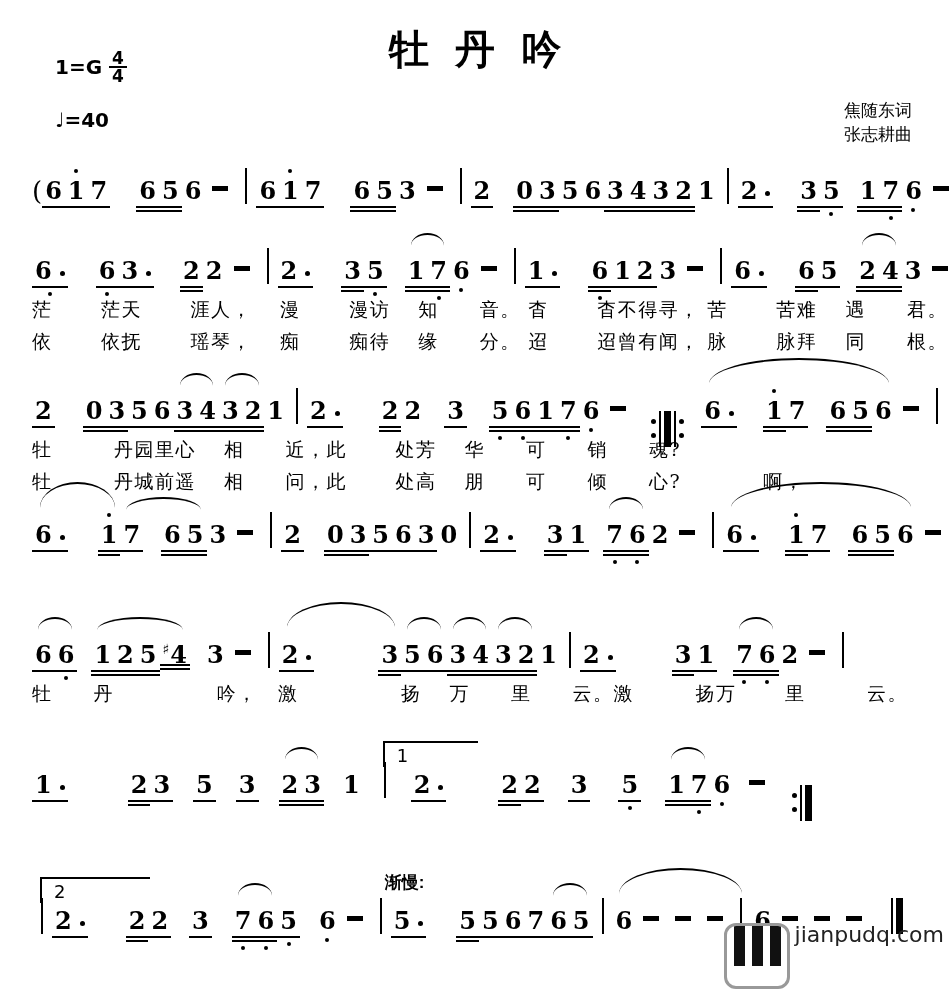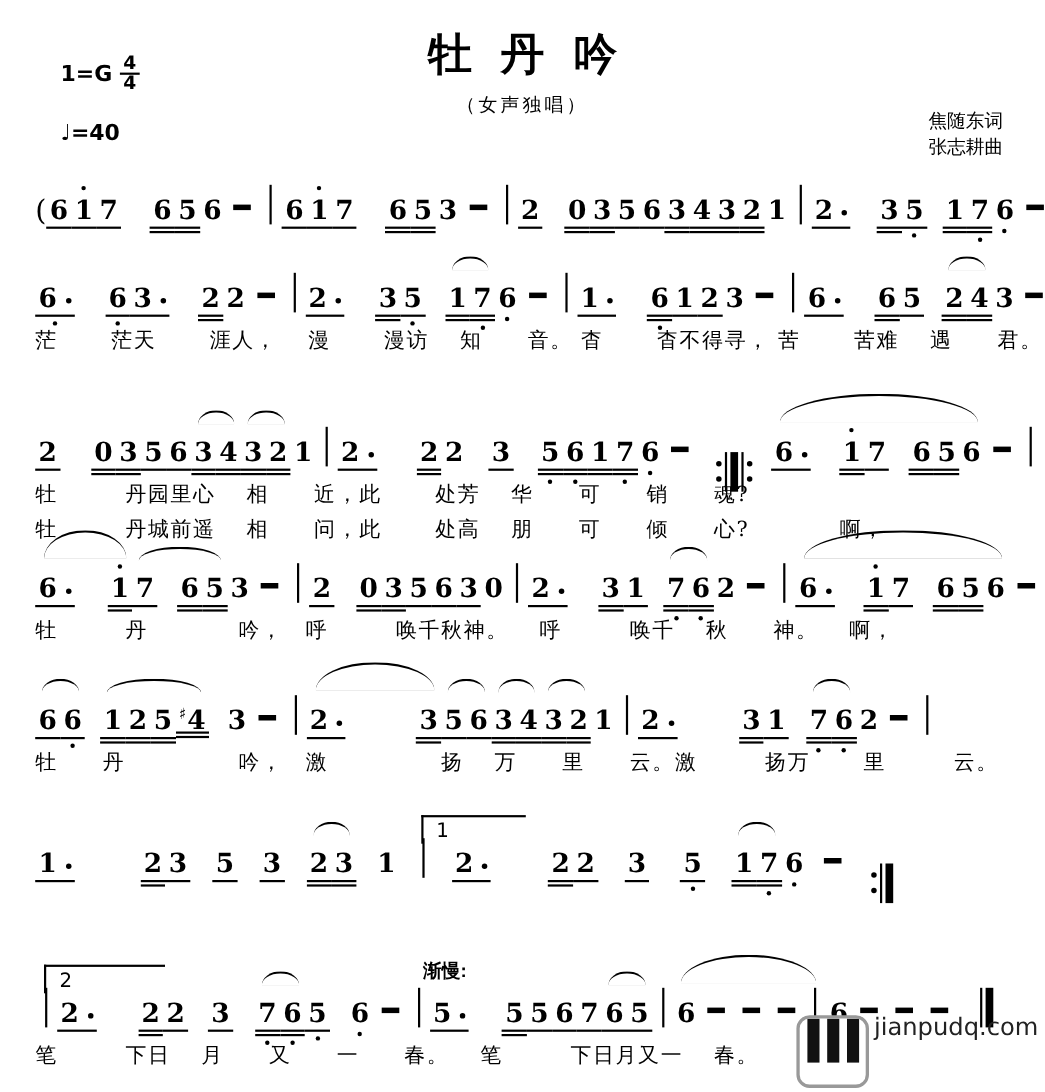--- a/index.html
+++ b/index.html
@@ -58,83 +58,81 @@
   .wm-icon i:nth-child(1){left:7px;} .wm-icon i:nth-child(2){left:25px;} .wm-icon i:nth-child(3){left:43px;}
   .wm-text{display:flex;flex-direction:column;align-items:flex-end;}
   .wm-brand{font-size:36px;font-weight:bold;font-family:"DejaVu Sans","Liberation Sans",sans-serif;line-height:38px;letter-spacing:2px;}
   .wm-url{font-size:22px;color:#222;font-family:"DejaVu Sans","Liberation Sans",sans-serif;line-height:24px;}
 </style>
 </head>
 <body>
 
 <div class="sheet">
   <div class="title">牡丹吟</div>
-  <div class="subtitle">（女声独唱）</div>
   <div class="keytime">
     <span>1=G</span>
     <span class="frac">
       <span class="num">4</span>
       <span class="den">4</span>
     </span>
   </div>
   <div class="tempo">♩=40</div>
   <div class="credits">
     <div>焦随东词</div>
     <div>张志耕曲</div>
   </div>
 
   <div id="score">
       <div class="line">
         <div class="mrow"><span class="par">(</span><span class="note">6<i class="ul" style="top: 29px;"></i></span><span class="note">1<i class="hd"></i><i class="ul" style="top: 29px;"></i></span><span class="note">7<i class="ul" style="top: 29px;"></i></span><span class="sp" style="width: 26px;"></span><span class="note">6<i class="ul" style="top: 29px;"></i><i class="ul" style="top: 33px;"></i></span><span class="note">5<i class="ul" style="top: 29px;"></i><i class="ul" style="top: 33px;"></i></span><span class="note">6</span><span class="dash"></span><span class="bar"></span><span class="note">6<i class="ul" style="top: 29px;"></i></span><span class="note">1<i class="hd"></i><i class="ul" style="top: 29px;"></i></span><span class="note">7<i class="ul" style="top: 29px;"></i></span><span class="sp" style="width: 26px;"></span><span class="note">6<i class="ul" style="top: 29px;"></i><i class="ul" style="top: 33px;"></i></span><span class="note">5<i class="ul" style="top: 29px;"></i><i class="ul" style="top: 33px;"></i></span><span class="note">3</span><span class="dash"></span><span class="bar"></span><span class="note">2<i class="ul" style="top: 29px;"></i></span><span class="sp" style="width: 20px;"></span><span class="note">0<i class="ul" style="top: 29px;"></i><i class="ul" style="top: 33px;"></i></span><span class="note">3<i class="ul" style="top: 29px;"></i><i class="ul" style="top: 33px;"></i></span><span class="note">5<i class="ul" style="top: 29px;"></i></span><span class="note">6<i class="ul" style="top: 29px;"></i></span><span class="note">3<i class="ul" style="top: 29px;"></i><i class="ul" style="top: 33px;"></i></span><span class="note">4<i class="ul" style="top: 29px;"></i><i class="ul" style="top: 33px;"></i></span><span class="note">3<i class="ul" style="top: 29px;"></i><i class="ul" style="top: 33px;"></i></span><span class="note">2<i class="ul" style="top: 29px;"></i><i class="ul" style="top: 33px;"></i></span><span class="note">1</span><span class="bar"></span><span class="note">2<i class="aug"></i><i class="ul" style="top: 29px;"></i></span><span class="sp" style="width: 24px;"></span><span class="note">3<i class="ul" style="top: 29px;"></i><i class="ul" style="top: 33px;"></i></span><span class="note">5<i class="ld" style="top: 35px;"></i><i class="ul" style="top: 29px;"></i></span><span class="sp" style="width: 14px;"></span><span class="note">1<i class="ul" style="top: 29px;"></i><i class="ul" style="top: 33px;"></i></span><span class="note">7<i class="ld" style="top: 39px;"></i><i class="ul" style="top: 29px;"></i><i class="ul" style="top: 33px;"></i></span><span class="note">6<i class="ld" style="top: 31px;"></i></span><span class="dash"></span></div>
       </div>
       <div class="line">
         <div class="mrow"><span class="note">6<i class="aug"></i><i class="ld" style="top: 35px;"></i><i class="ul" style="top: 29px;"></i></span><span class="sp" style="width: 28px;"></span><span class="note">6<i class="ld" style="top: 35px;"></i><i class="ul" style="top: 29px;"></i></span><span class="note">3<i class="aug"></i><i class="ul" style="top: 29px;"></i></span><span class="sp" style="width: 26px;"></span><span class="note">2<i class="ul" style="top: 29px;"></i><i class="ul" style="top: 33px;"></i></span><span class="note">2</span><span class="dash"></span><span class="bar"></span><span class="note">2<i class="aug"></i><i class="ul" style="top: 29px;"></i></span><span class="sp" style="width: 28px;"></span><span class="note">3<i class="ul" style="top: 29px;"></i><i class="ul" style="top: 33px;"></i></span><span class="note">5<i class="ld" style="top: 35px;"></i><i class="ul" style="top: 29px;"></i></span><span class="sp" style="width: 18px;"></span><span class="note">1<i class="ul" style="top: 29px;"></i><i class="ul" style="top: 33px;"></i></span><span class="note">7<i class="ld" style="top: 39px;"></i><i class="ul" style="top: 29px;"></i><i class="ul" style="top: 33px;"></i></span><span class="note">6<i class="ld" style="top: 31px;"></i></span><span class="dash"></span><span class="bar"></span><span class="note">1<i class="aug"></i><i class="ul" style="top: 29px;"></i></span><span class="sp" style="width: 28px;"></span><span class="note">6<i class="ld" style="top: 39px;"></i><i class="ul" style="top: 29px;"></i><i class="ul" style="top: 33px;"></i></span><span class="note">1<i class="ul" style="top: 29px;"></i></span><span class="note">2<i class="ul" style="top: 29px;"></i></span><span class="note">3</span><span class="dash"></span><span class="bar"></span><span class="note">6<i class="aug"></i><i class="ul" style="top: 29px;"></i></span><span class="sp" style="width: 28px;"></span><span class="note">6<i class="ul" style="top: 29px;"></i><i class="ul" style="top: 33px;"></i></span><span class="note">5<i class="ul" style="top: 29px;"></i></span><span class="sp" style="width: 16px;"></span><span class="note">2<i class="ul" style="top: 29px;"></i><i class="ul" style="top: 33px;"></i></span><span class="note">4<i class="ul" style="top: 29px;"></i><i class="ul" style="top: 33px;"></i></span><span class="note">3</span><span class="dash"></span><div class="slur" style="left: 378.55px; width: 33.9px;"></div><div class="slur" style="left: 829.55px; width: 34.9px;"></div></div>
         <div class="lyr">茫　　 茫天　　 涯人，　 漫　　 漫访　 知　　音。 杳　　 杳不得寻， 苦　　 苦难　 遇　　君。</div>
+        <div class="lyr">依　　 依抚　　 瑶琴，　 痴　　 痴待　 缘　　分。 迢　　 迢曾有闻， 脉　　 脉拜　 同　　根。</div>
       </div>
       <div class="line">
         <div class="mrow"><span class="note">2<i class="ul" style="top: 29px;"></i></span><span class="sp" style="width: 28px;"></span><span class="note">0<i class="ul" style="top: 29px;"></i><i class="ul" style="top: 33px;"></i></span><span class="note">3<i class="ul" style="top: 29px;"></i><i class="ul" style="top: 33px;"></i></span><span class="note">5<i class="ul" style="top: 29px;"></i></span><span class="note">6<i class="ul" style="top: 29px;"></i></span><span class="note">3<i class="ul" style="top: 29px;"></i><i class="ul" style="top: 33px;"></i></span><span class="note">4<i class="ul" style="top: 29px;"></i><i class="ul" style="top: 33px;"></i></span><span class="note">3<i class="ul" style="top: 29px;"></i><i class="ul" style="top: 33px;"></i></span><span class="note">2<i class="ul" style="top: 29px;"></i><i class="ul" style="top: 33px;"></i></span><span class="note">1</span><span class="bar"></span><span class="note">2<i class="aug"></i><i class="ul" style="top: 29px;"></i></span><span class="sp" style="width: 36px;"></span><span class="note">2<i class="ul" style="top: 29px;"></i><i class="ul" style="top: 33px;"></i></span><span class="note">2</span><span class="sp" style="width: 20px;"></span><span class="note">3<i class="ul" style="top: 29px;"></i></span><span class="sp" style="width: 22px;"></span><span class="note">5<i class="ld" style="top: 39px;"></i><i class="ul" style="top: 29px;"></i><i class="ul" style="top: 33px;"></i></span><span class="note">6<i class="ld" style="top: 39px;"></i><i class="ul" style="top: 29px;"></i><i class="ul" style="top: 33px;"></i></span><span class="note">1<i class="ul" style="top: 29px;"></i><i class="ul" style="top: 33px;"></i></span><span class="note">7<i class="ld" style="top: 39px;"></i><i class="ul" style="top: 29px;"></i><i class="ul" style="top: 33px;"></i></span><span class="note">6<i class="ld" style="top: 31px;"></i></span><span class="dash"></span><span class="sp" style="width: 12px;"></span><span class="rep">
             <span class="rdots">
               <i></i>
               <i></i>
             </span>
             <span class="thin"></span>
             <span class="thick"></span>
             <span class="thin"></span>
             <span class="rdots">
               <i></i>
               <i></i>
             </span>
           </span><span class="sp" style="width: 12px;"></span><span class="note">6<i class="aug"></i><i class="ul" style="top: 29px;"></i></span><span class="sp" style="width: 26px;"></span><span class="note">1<i class="hd"></i><i class="ul" style="top: 29px;"></i><i class="ul" style="top: 33px;"></i></span><span class="note">7<i class="ul" style="top: 29px;"></i></span><span class="sp" style="width: 18px;"></span><span class="note">6<i class="ul" style="top: 29px;"></i><i class="ul" style="top: 33px;"></i></span><span class="note">5<i class="ul" style="top: 29px;"></i><i class="ul" style="top: 33px;"></i></span><span class="note">6</span><span class="dash"></span><span class="bar"></span><div class="slur" style="left: 147.55px; width: 33.9px;"></div><div class="slur" style="left: 192.55px; width: 34.9px;"></div><div class="slur hi" style="left: 676.5px; width: 180.95px;"></div></div>
         <div class="lyr">牡　　　丹园里心　 相　　近，此　　 处芳　 华　　可　　销　　魂?</div>
         <div class="lyr">牡　　　丹城前遥　 相　　问，此　　 处高　 朋　　可　　倾　　心?　　　　啊，</div>
       </div>
       <div class="line">
         <div class="mrow"><span class="note">6<i class="aug"></i><i class="ul" style="top: 29px;"></i></span><span class="sp" style="width: 30px;"></span><span class="note">1<i class="hd"></i><i class="ul" style="top: 29px;"></i><i class="ul" style="top: 33px;"></i></span><span class="note">7<i class="ul" style="top: 29px;"></i></span><span class="sp" style="width: 18px;"></span><span class="note">6<i class="ul" style="top: 29px;"></i><i class="ul" style="top: 33px;"></i></span><span class="note">5<i class="ul" style="top: 29px;"></i><i class="ul" style="top: 33px;"></i></span><span class="note">3</span><span class="dash"></span><span class="bar"></span><span class="note">2<i class="ul" style="top: 29px;"></i></span><span class="sp" style="width: 20px;"></span><span class="note">0<i class="ul" style="top: 29px;"></i><i class="ul" style="top: 33px;"></i></span><span class="note">3<i class="ul" style="top: 29px;"></i><i class="ul" style="top: 33px;"></i></span><span class="note">5<i class="ul" style="top: 29px;"></i></span><span class="note">6<i class="ul" style="top: 29px;"></i></span><span class="note">3<i class="ul" style="top: 29px;"></i></span><span class="note">0</span><span class="bar"></span><span class="note">2<i class="aug"></i><i class="ul" style="top: 29px;"></i></span><span class="sp" style="width: 28px;"></span><span class="note">3<i class="ul" style="top: 29px;"></i><i class="ul" style="top: 33px;"></i></span><span class="note">1<i class="ul" style="top: 29px;"></i></span><span class="sp" style="width: 14px;"></span><span class="note">7<i class="ld" style="top: 39px;"></i><i class="ul" style="top: 29px;"></i><i class="ul" style="top: 33px;"></i></span><span class="note">6<i class="ld" style="top: 39px;"></i><i class="ul" style="top: 29px;"></i><i class="ul" style="top: 33px;"></i></span><span class="note">2</span><span class="dash"></span><span class="bar"></span><span class="note">6<i class="aug"></i><i class="ul" style="top: 29px;"></i></span><span class="sp" style="width: 26px;"></span><span class="note">1<i class="hd"></i><i class="ul" style="top: 29px;"></i><i class="ul" style="top: 33px;"></i></span><span class="note">7<i class="ul" style="top: 29px;"></i></span><span class="sp" style="width: 18px;"></span><span class="note">6<i class="ul" style="top: 29px;"></i><i class="ul" style="top: 33px;"></i></span><span class="note">5<i class="ul" style="top: 29px;"></i><i class="ul" style="top: 33px;"></i></span><span class="note">6</span><span class="dash"></span><div class="slur hi" style="left: 7.5px; width: 75.95px;"></div><div class="slur" style="left: 93.55px; width: 75.9px;"></div><div class="slur" style="left: 576.55px; width: 34.9px;"></div><div class="slur hi" style="left: 698.5px; width: 180.95px;"></div></div>
-        <div class="lyr">牡　　　丹　　　　吟，　呼　　　唤千秋神。　 呼　　　唤千　 秋　　神。　 啊，</div>
       </div>
       <div class="line">
         <div class="mrow"><span class="note">6<i class="ul" style="top: 29px;"></i></span><span class="note">6<i class="ld" style="top: 35px;"></i><i class="ul" style="top: 29px;"></i></span><span class="sp" style="width: 14px;"></span><span class="note">1<i class="ul" style="top: 29px;"></i><i class="ul" style="top: 33px;"></i></span><span class="note">2<i class="ul" style="top: 29px;"></i><i class="ul" style="top: 33px;"></i></span><span class="note">5<i class="ul" style="top: 29px;"></i><i class="ul" style="top: 33px;"></i></span><span class="note"><i class="sh">♯</i>4<i class="ul" style="top: 29px;"></i><i class="ul" style="top: 33px;"></i></span><span class="sp" style="width: 14px;"></span><span class="note">3</span><span class="dash"></span><span class="bar"></span><span class="note">2<i class="aug"></i><i class="ul" style="top: 29px;"></i></span><span class="sp" style="width: 64px;"></span><span class="note">3<i class="ul" style="top: 29px;"></i><i class="ul" style="top: 33px;"></i></span><span class="note">5<i class="ul" style="top: 29px;"></i></span><span class="note">6<i class="ul" style="top: 29px;"></i></span><span class="note">3<i class="ul" style="top: 29px;"></i><i class="ul" style="top: 33px;"></i></span><span class="note">4<i class="ul" style="top: 29px;"></i><i class="ul" style="top: 33px;"></i></span><span class="note">3<i class="ul" style="top: 29px;"></i><i class="ul" style="top: 33px;"></i></span><span class="note">2<i class="ul" style="top: 29px;"></i><i class="ul" style="top: 33px;"></i></span><span class="note">1</span><span class="bar"></span><span class="note">2<i class="aug"></i><i class="ul" style="top: 29px;"></i></span><span class="sp" style="width: 56px;"></span><span class="note">3<i class="ul" style="top: 29px;"></i><i class="ul" style="top: 33px;"></i></span><span class="note">1<i class="ul" style="top: 29px;"></i></span><span class="sp" style="width: 16px;"></span><span class="note">7<i class="ld" style="top: 39px;"></i><i class="ul" style="top: 29px;"></i><i class="ul" style="top: 33px;"></i></span><span class="note">6<i class="ld" style="top: 39px;"></i><i class="ul" style="top: 29px;"></i><i class="ul" style="top: 33px;"></i></span><span class="note">2</span><span class="dash"></span><span class="bar"></span><div class="slur" style="left: 5.55px; width: 34.9px;"></div><div class="slur" style="left: 64.55px; width: 86.85px;"></div><div class="slur hi" style="left: 254.5px; width: 108.95px;"></div><div class="slur" style="left: 374.55px; width: 34.9px;"></div><div class="slur" style="left: 420.55px; width: 33.9px;"></div><div class="slur" style="left: 465.55px; width: 34.9px;"></div><div class="slur" style="left: 706.55px; width: 34.9px;"></div></div>
         <div class="lyr">牡　　丹　　　　　吟，　激　　　　　扬　 万　　里　　云。激　　　扬万　　 里　　　云。</div>
       </div>
       <div class="line">
         <div class="mrow"><span class="note">1<i class="aug"></i><i class="ul" style="top: 29px;"></i></span><span class="sp" style="width: 60px;"></span><span class="note">2<i class="ul" style="top: 29px;"></i><i class="ul" style="top: 33px;"></i></span><span class="note">3<i class="ul" style="top: 29px;"></i></span><span class="sp" style="width: 20px;"></span><span class="note">5<i class="ul" style="top: 29px;"></i></span><span class="sp" style="width: 20px;"></span><span class="note">3<i class="ul" style="top: 29px;"></i></span><span class="sp" style="width: 20px;"></span><span class="note">2<i class="ul" style="top: 29px;"></i><i class="ul" style="top: 33px;"></i></span><span class="note">3<i class="ul" style="top: 29px;"></i><i class="ul" style="top: 33px;"></i></span><span class="sp" style="width: 16px;"></span><span class="note">1</span><span class="sp" style="width: 12px;"></span><span class="bar"></span><span class="voltaTok"><span class="volta" style="width: 95px;">1</span></span><span class="sp" style="width: 16px;"></span><span class="note">2<i class="aug"></i><i class="ul" style="top: 29px;"></i></span><span class="sp" style="width: 52px;"></span><span class="note">2<i class="ul" style="top: 29px;"></i><i class="ul" style="top: 33px;"></i></span><span class="note">2<i class="ul" style="top: 29px;"></i></span><span class="sp" style="width: 24px;"></span><span class="note">3<i class="ul" style="top: 29px;"></i></span><span class="sp" style="width: 28px;"></span><span class="note">5<i class="ld" style="top: 35px;"></i><i class="ul" style="top: 29px;"></i></span><span class="sp" style="width: 24px;"></span><span class="note">1<i class="ul" style="top: 29px;"></i><i class="ul" style="top: 33px;"></i></span><span class="note">7<i class="ld" style="top: 39px;"></i><i class="ul" style="top: 29px;"></i><i class="ul" style="top: 33px;"></i></span><span class="note">6<i class="ld" style="top: 31px;"></i></span><span class="sp" style="width: 8px;"></span><span class="dash"></span><span class="sp" style="width: 14px;"></span><span class="rep">
             <span class="rdots">
               <i></i>
               <i></i>
             </span>
             <span class="thin"></span>
             <span class="thick"></span>
           </span><div class="slur" style="left: 252.55px; width: 33.9px;"></div><div class="slur" style="left: 638.55px; width: 34.9px;"></div></div>
       </div>
       <div class="line">
         <div class="mrow"><span class="bar"></span><span class="voltaTok"><span class="volta" style="width: 110px;">2</span></span><span class="note">2<i class="aug"></i><i class="ul" style="top: 29px;"></i></span><span class="sp" style="width: 38px;"></span><span class="note">2<i class="ul" style="top: 29px;"></i><i class="ul" style="top: 33px;"></i></span><span class="note">2<i class="ul" style="top: 29px;"></i></span><span class="sp" style="width: 18px;"></span><span class="note">3<i class="ul" style="top: 29px;"></i></span><span class="sp" style="width: 20px;"></span><span class="note">7<i class="ld" style="top: 39px;"></i><i class="ul" style="top: 29px;"></i><i class="ul" style="top: 33px;"></i></span><span class="note">6<i class="ld" style="top: 39px;"></i><i class="ul" style="top: 29px;"></i><i class="ul" style="top: 33px;"></i></span><span class="note">5<i class="ld" style="top: 35px;"></i><i class="ul" style="top: 29px;"></i></span><span class="sp" style="width: 16px;"></span><span class="note">6<i class="ld" style="top: 31px;"></i></span><span class="dash"></span><span class="bar"></span><span class="markTok"><span class="mark">渐慢:</span></span><span class="note">5<i class="aug"></i><i class="ul" style="top: 29px;"></i></span><span class="sp" style="width: 30px;"></span><span class="note">5<i class="ul" style="top: 29px;"></i><i class="ul" style="top: 33px;"></i></span><span class="note">5<i class="ul" style="top: 29px;"></i></span><span class="note">6<i class="ul" style="top: 29px;"></i></span><span class="note">7<i class="ul" style="top: 29px;"></i></span><span class="note">6<i class="ul" style="top: 29px;"></i></span><span class="note">5<i class="ul" style="top: 29px;"></i></span><span class="bar"></span><span class="note">6</span><span class="dash"></span><span class="dash"></span><span class="dash"></span><span class="bar"></span><span class="note">6</span><span class="dash"></span><span class="dash"></span><span class="dash"></span><span class="sp" style="width: 16px;"></span><span class="rep">
             <span class="thin"></span>
             <span class="thick"></span>
           </span><div class="slur" style="left: 205.55px; width: 34.9px;"></div><div class="slur" style="left: 520.55px; width: 34.9px;"></div><div class="slur hi" style="left: 586.55px; width: 123.15px;"></div></div>
-        <div class="lyr">笔　　　下日　 月　　又　　一　　春。　 笔　　　下日月又一　 春。</div>
       </div>
     </div>
 
   <div class="wm">
     <span class="wm-icon">
         <i></i>
         <i></i>
         <i></i>
       </span>
     <span class="wm-text">

